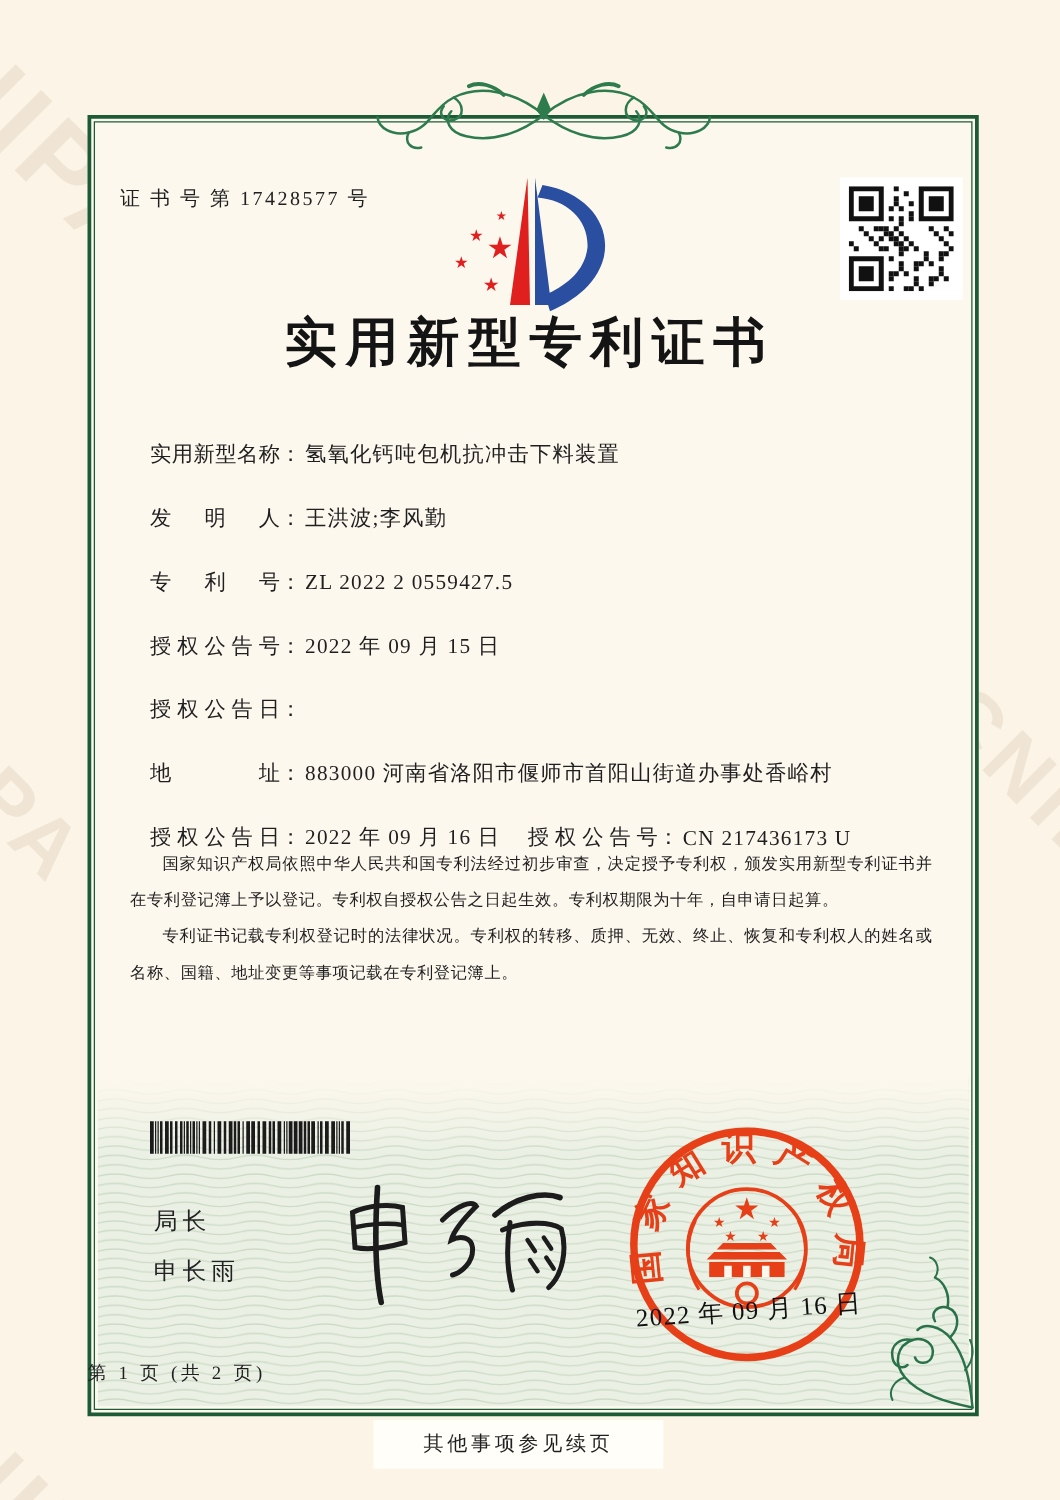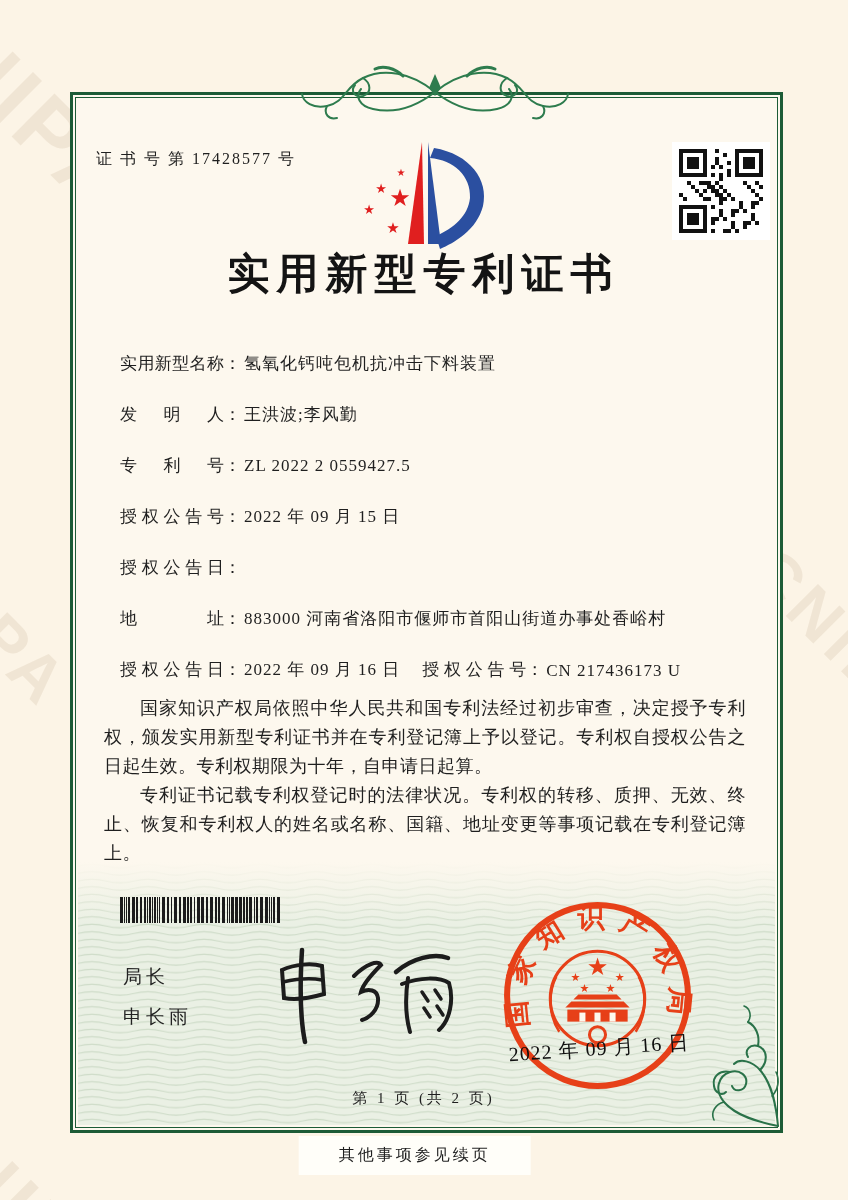--- a/index.html
+++ b/index.html
@@ -46,42 +46,42 @@
     font-size:42px; font-weight:bold; letter-spacing:7px; color:#141414;
   }
   .fields{position:absolute; left:120px; top:352px; font-size:17px;}
   .field-row{display:flex; align-items:baseline; height:22px; margin-bottom:29px;}
   .pair{display:flex; align-items:flex-end;}
   .pair + .pair{margin-left:22px;}
   .flabel{flex:none; width:104px; text-align:justify; text-align-last:justify;}
   .fcolon{flex:none; width:20px;}
   .fvalue{letter-spacing:1px; white-space:nowrap;}
   .paragraphs{
-    position:absolute; left:104px; top:694px; width:642px;
-    font-size:18px; line-height:29px; letter-spacing:.5px; text-align:justify;
+    position:absolute; left:104px; top:676px; width:642px;
+    font-size:13px; line-height:29px; letter-spacing:.5px; text-align:justify;
   }
   .paragraphs p{margin:0; text-indent:2em;}
   .barcode{
     position:absolute; left:120px; top:897px; height:26px; display:flex; align-items:stretch;
   }
   .barcode span{background:#1b1b1b; display:block;}
   .officer{
     position:absolute; left:123px; top:964px;
     font-family:"Liberation Sans","DejaVu Sans",sans-serif;
     font-size:19px; letter-spacing:4px; color:#222;
   }
   .officer div{margin-bottom:14px;}
   .signature{position:absolute; left:250px; top:942px;}
   .seal{position:absolute; left:497px; top:895px; mix-blend-mode:multiply; opacity:.96;}
   .seal-date{
     position:absolute; left:508px; top:1035px; width:182px; text-align:center;
     font-size:20px; letter-spacing:1px; color:#101010; transform:rotate(-4deg); z-index:4;
   }
   .page-info{
-    position:absolute; left:70px; width:707px; top:1089px; text-align:center;
+    position:absolute; left:70px; width:707px; top:1089px; 
     font-size:15px; letter-spacing:3px;
   }
   .footer-note{
     position:absolute; top:1136px; left:50%; transform:translateX(-54%);
     background:#fffef9; padding:9px 40px; font-size:16px; letter-spacing:3px; z-index:3;
   }
 </style>
 </head>
 <body>
 

